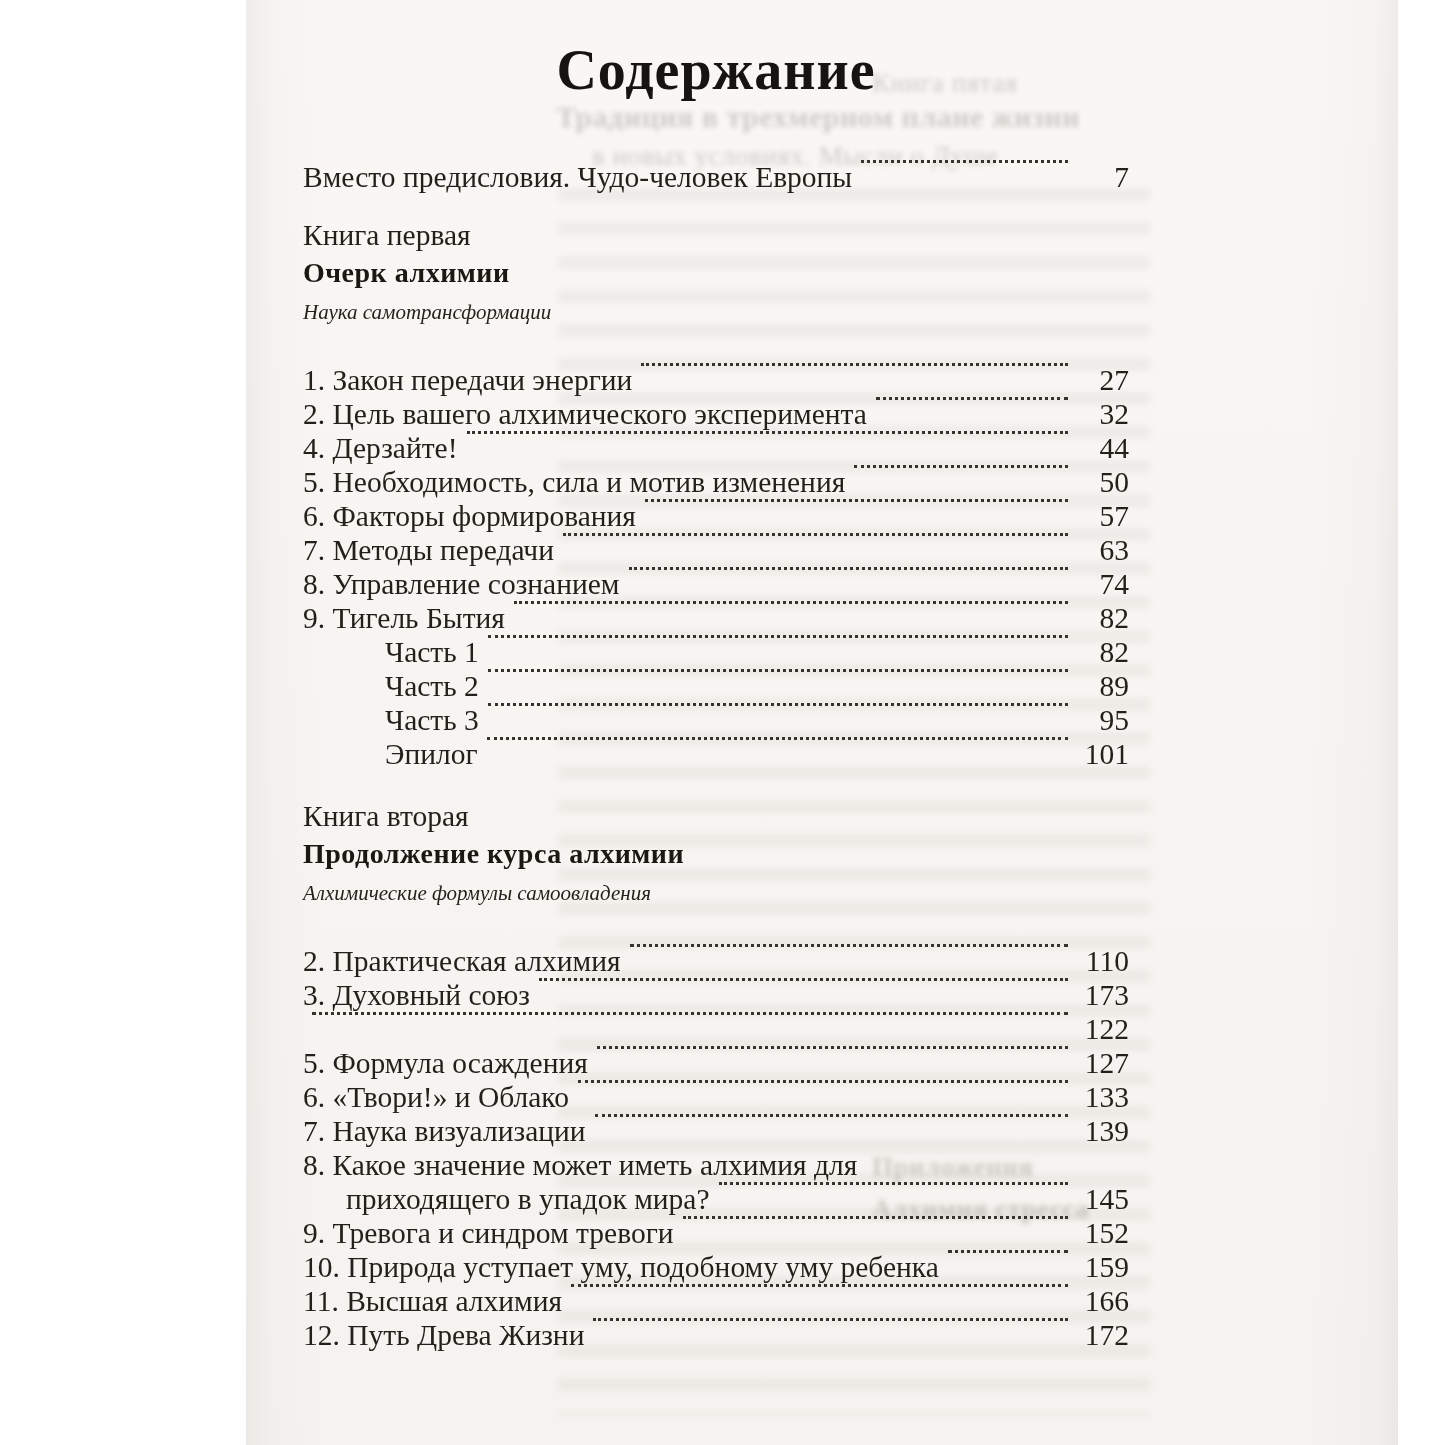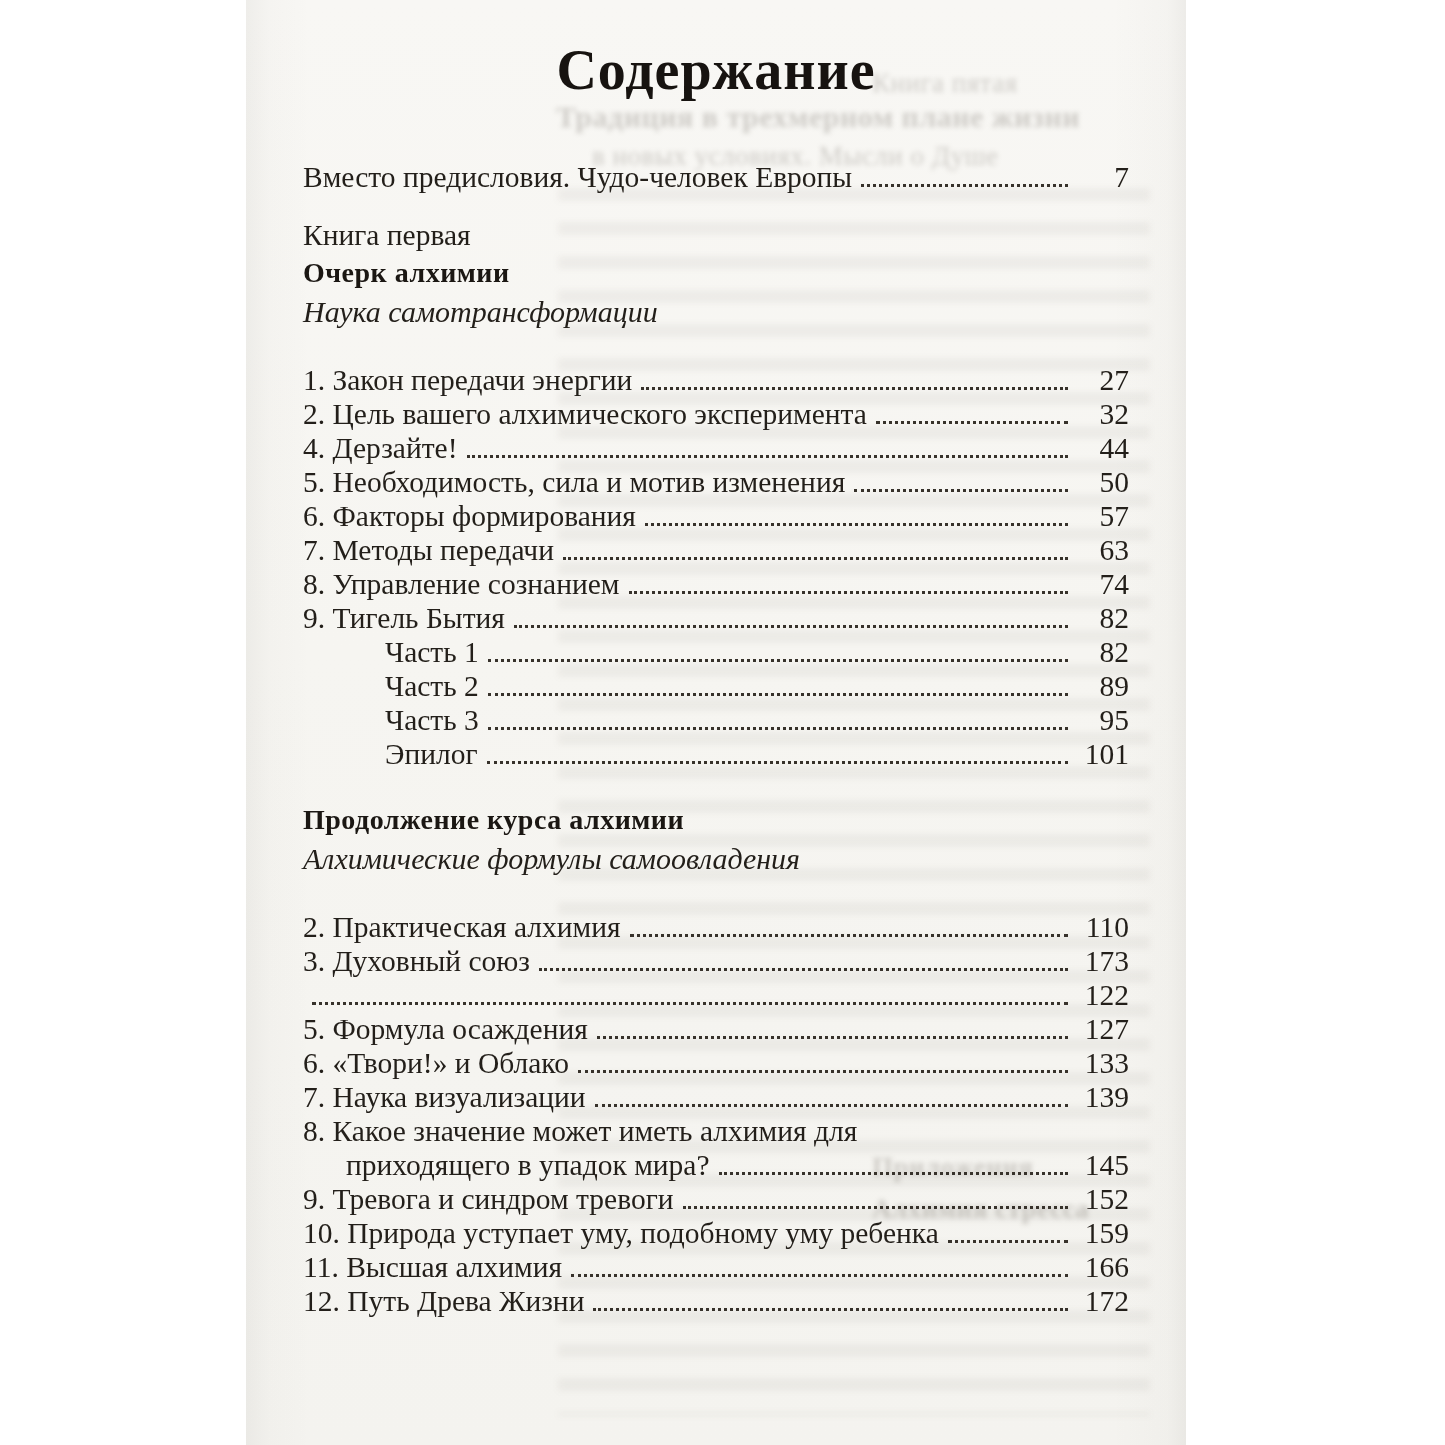--- a/index.html
+++ b/index.html
@@ -7,21 +7,21 @@
     width:1445px;height:1445px;
     background:#ffffff;
     font-family:"Liberation Serif", serif;
     overflow:hidden;
   }
   .photo{
     position:relative;width:1445px;height:1445px;background:#ffffff;overflow:hidden;
   }
   
   .page{
-    position:absolute;left:246px;top:0;width:940px;height:1445px;
+    position:absolute;left:246px;top:0;width:1152px;height:1445px;
     background:
       linear-gradient(90deg, rgba(60,55,48,0.05) 0%, rgba(60,55,48,0.015) 2.5%, rgba(60,55,48,0) 7%),
       linear-gradient(270deg, rgba(60,55,48,0.06) 0%, rgba(60,55,48,0.02) 2%, rgba(60,55,48,0) 8%),
       linear-gradient(180deg, #f8f7f4 0%, #f6f5f1 45%, #f4f3ef 100%);
   }
   
   .ghost-layer{position:absolute;left:0;top:0;width:100%;height:100%;overflow:hidden;}
   .ghost{
     position:absolute;color:#7a746c;opacity:0.33;filter:blur(2.4px);
     white-space:nowrap;letter-spacing:0.5px;
@@ -35,34 +35,34 @@
     filter:blur(3px);opacity:0.55;
   }
   .content{
     position:absolute;left:57px;top:0;width:826px;color:#231f1a;
   }
   h1.title{
     margin:38px 0 0 0;text-align:center;
     font-size:56px;line-height:64px;font-weight:700;color:#171310;letter-spacing:1px;
   }
   .toc-row{
-    display:flex;align-items:flex-end;
+    display:flex;align-items:flex-start;
     font-size:29.5px;line-height:34px;white-space:nowrap;
   }
   .lbl{white-space:nowrap;}
   .leader{
     flex:1 1 auto;min-width:18px;
     border-bottom:3.4px dotted #37322b;
     margin:0 7px 7px 9px;
   }
   .pg{min-width:54px;text-align:right;}
   .preface{margin-top:58px;}
   .kicker{margin-top:24px;font-size:29.5px;line-height:34px;font-family:Liberation Serif, serif;}
   .book-title{font-size:28px;line-height:41px;font-weight:700;color:#1b1713;letter-spacing:0.5px;}
-  .subtitle{font-style:italic;font-size:30px;line-height:38px;}
+  .subtitle{font-style:italic;font-size:21px;line-height:38px;}
   .entries{margin-top:32px;}
   .indent-part{padding-left:82px;}
   .wrap-line{padding-left:43px;}
   .book-section{margin-top:0;}
   .book-section + .book-section{margin-top:28px;}
 </style>
 </head>
 <body>
 
 <div class="photo">
@@ -144,20 +144,21 @@
                 <span class="pg">95</span>
               </div>
               <div class="toc-row indent-part">
                 <span class="lbl">Эпилог</span>
                 <span class="leader"></span>
                 <span class="pg">101</span>
               </div>
             </div>
           </section>
           <section class="book-section">
+            <div class="kicker">Книга вторая</div>
             <div class="book-title">Продолжение курса алхимии</div>
             <div class="subtitle">Алхимические формулы самоовладения</div>
             <div class="entries">
               <div class="toc-row">
                 <span class="lbl">2. Практическая алхимия</span>
                 <span class="leader"></span>
                 <span class="pg">110</span>
               </div>
               <div class="toc-row">
                 <span class="lbl">3. Духовный союз</span>

